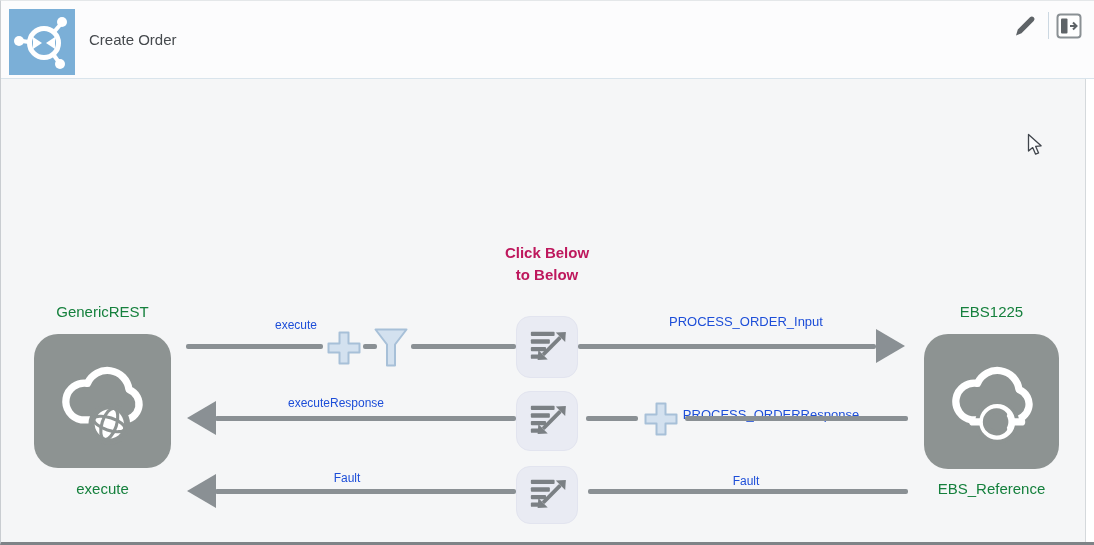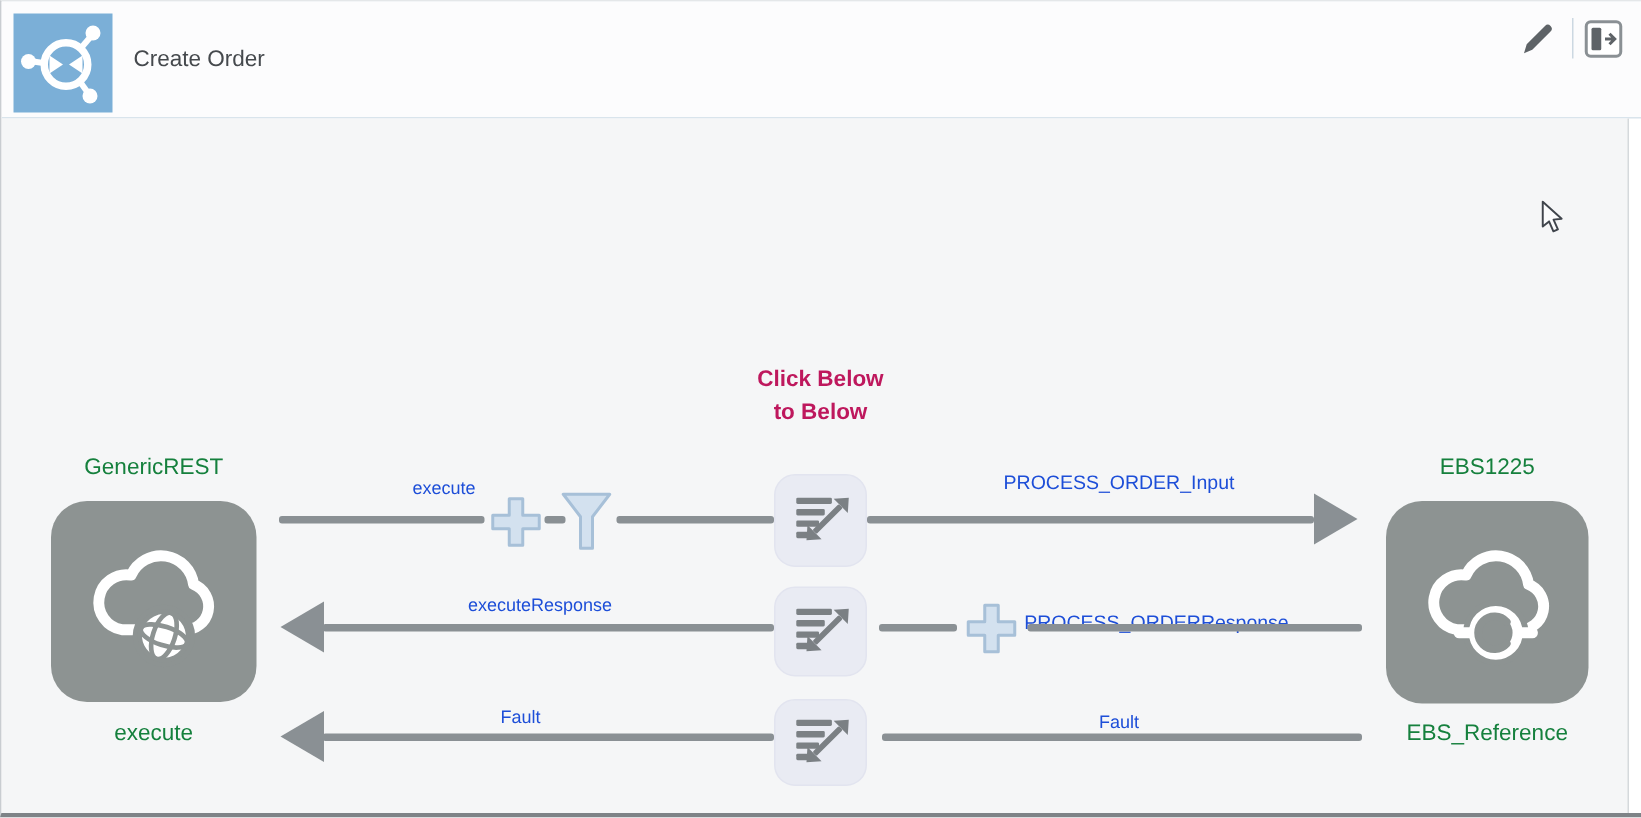--- a/index.html
+++ b/index.html
@@ -152,21 +152,21 @@
           <path d="M2.5 2.5 h31 L22 17.5 v21 h-8 v-21 Z" fill="#d3e1ef" stroke="#a7c0d8" stroke-width="2" stroke-linejoin="round"></path>
         </svg>
       </span>
     </button>
     <div class="h-line" style="left:410px; top:265px; width:105px;"></div>
     <div class="flow-label big" style="left:640px; top:235px; width:210px;">PROCESS_ORDER_Input</div>
     <div class="h-line" style="left:577px; top:265px; width:298px;"></div>
     <div class="ah ah-right" style="left:875px; top:250px;"></div>
 
     <div class="ah ah-left" style="left:186px; top:322px;"></div>
-    <div class="flow-label" style="left:284px; top:317px; width:150px;">executeResponse</div>
+    <div class="flow-label" style="left:260px; top:317px; width:150px;">executeResponse</div>
     <div class="h-line" style="left:214px; top:337px; width:301px;"></div>
     <div class="h-line" style="left:585px; top:337px; width:52px;"></div>
     <button class="icon-btn" style="left:641px; top:321px;">
       <span>
         <svg width="38" height="38" viewBox="0 0 38 38">
           <path d="M14.5 3.5 h9 v11 h11 v9 h-11 v11 h-9 v-11 h-11 v-9 h11 z" fill="#d3e1ef" stroke="#a7c0d8" stroke-width="2" stroke-linejoin="round"></path>
         </svg>
       </span>
     </button>
     <div class="flow-label big" style="left:650px; top:328px; width:240px;">PROCESS_ORDERResponse</div>

